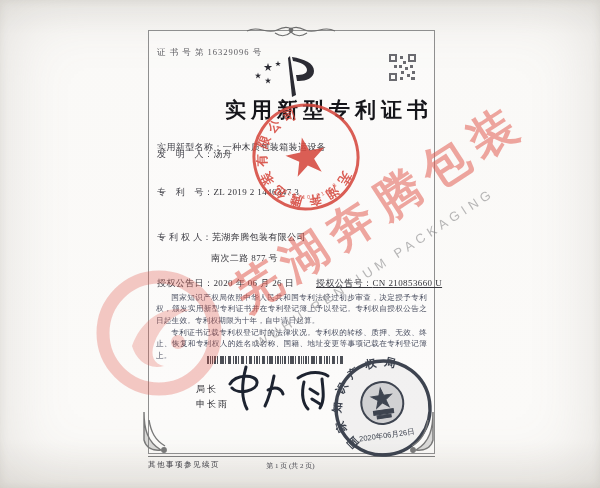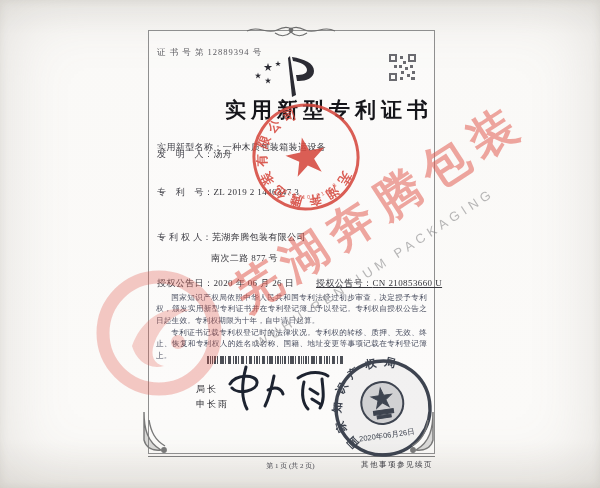--- a/index.html
+++ b/index.html
@@ -37,21 +37,21 @@
     left:207px;top:356px;width:138px;height:8px;
     background:
       repeating-linear-gradient(90deg,#2e323a 0 1px,transparent 1px 2.6px),
       repeating-linear-gradient(90deg,#2e323a 0 2px,transparent 2px 7px);
     opacity:.85;
   }
   .director{left:196px;font-size:9px;color:#2f2f35;letter-spacing:2px;}
   .sig{left:222px;top:362px;}
   .seal{left:331px;top:356px;}
   .page-no{left:148px;top:437px;width:285px;text-align:center;font-size:7px;color:#44444c;margin-top:24px;}
-  .footnote{left:148px;top:460px;width:285px;text-align:right;font-size:7.5px;color:#3c3c42;letter-spacing:1.5px;}
+  .footnote{left:148px;top:460px;width:285px;text-align:left;font-size:7.5px;color:#3c3c42;letter-spacing:1.5px;}
   .stamp{left:250px;top:101px;opacity:.88;}
   .wm-ring{left:94px;top:268px;opacity:.9;}
   .wm-cn{
     left:238px;top:268px;
     font-size:47px;font-weight:bold;color:rgba(224,86,74,.52);
     letter-spacing:9px;white-space:nowrap;
     transform:rotate(-33deg);transform-origin:left center;
     font-family:"Liberation Sans","DejaVu Sans",sans-serif;
   }
   .wm-en{
@@ -73,21 +73,21 @@
 
   <svg class="abs ornament" width="92" height="15" viewBox="0 0 92 15">
     <g fill="none" stroke="#6e6e6e" stroke-width="1.2">
       <path d="M2,8 C14,2 22,12 32,7 C38,4 42,3 46,6"></path>
       <path d="M90,8 C78,2 70,12 60,7 C54,4 50,3 46,6"></path>
       <path d="M30,10 C36,14 42,13 46,9 C50,13 56,14 62,10"></path>
     </g>
     <circle cx="46" cy="7" r="2.4" fill="#6e6e6e"></circle>
   </svg>
 
-  <div class="abs cert-no">证 书 号 第 12889394 号</div>
+  <div class="abs cert-no">证 书 号 第 16329096 号</div>
 
   <svg class="abs qr" width="27" height="27" viewBox="0 0 27 27">
     <g fill="#6b6b70">
       <rect x="0" y="0" width="8" height="8"></rect>
         <rect x="19" y="0" width="8" height="8"></rect>
         <rect x="0" y="19" width="8" height="8"></rect>
       <rect x="2" y="2" width="4" height="4" fill="#fbfaf8"></rect>
         <rect x="21" y="2" width="4" height="4" fill="#fbfaf8"></rect>
         <rect x="2" y="21" width="4" height="4" fill="#fbfaf8"></rect>
       <rect x="11" y="2" width="3" height="3"></rect>

